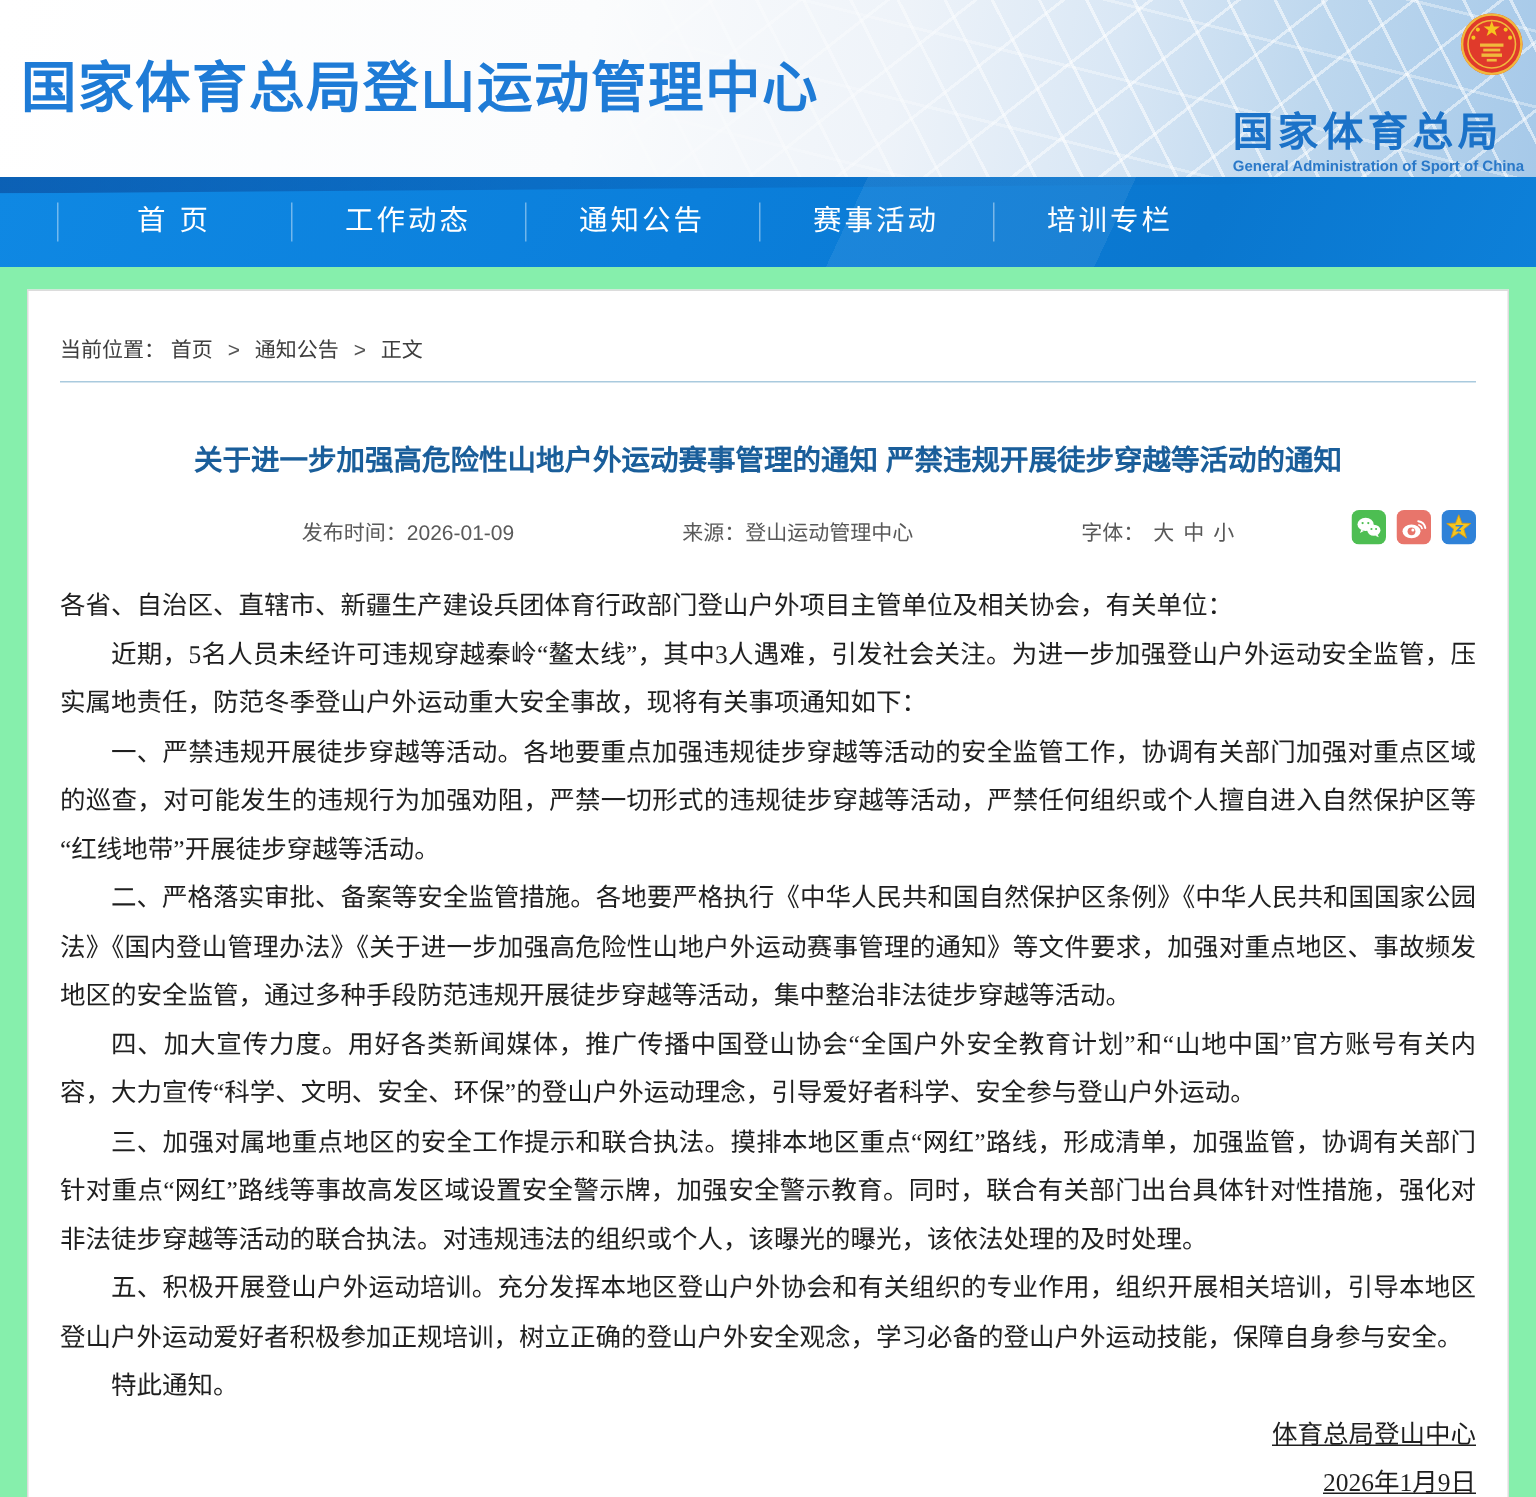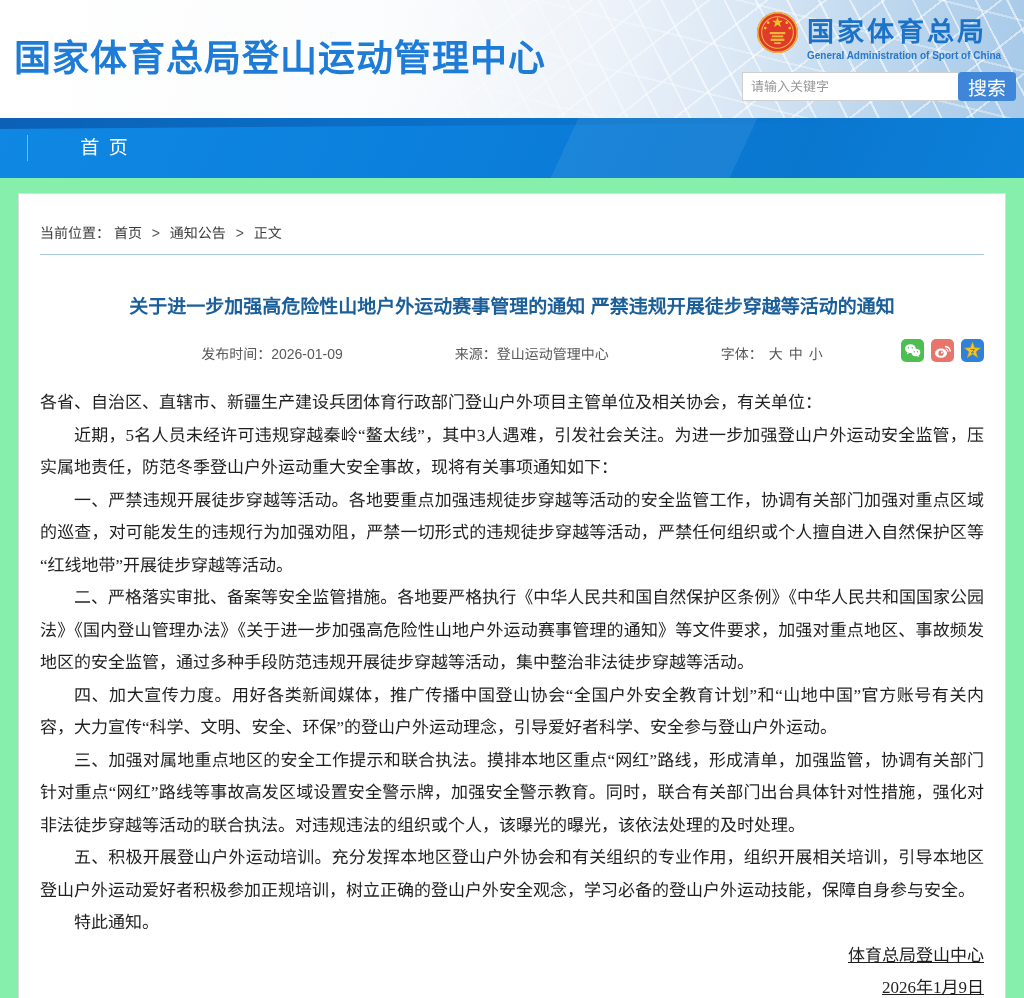--- a/index.html
+++ b/index.html
@@ -12,38 +12,38 @@
     background:linear-gradient(100deg,#ffffff 0%,#fbfcfd 38%,#eef3f9 58%,#d9e7f5 72%,#bdd7ee 85%,#a6c9e9 100%); overflow:hidden; }
   .pattern { position:absolute; inset:0; pointer-events:none;
     background:
       repeating-linear-gradient(63deg, rgba(255,255,255,0) 0 26px, rgba(255,255,255,.55) 26px 28px),
       repeating-linear-gradient(-38deg, rgba(255,255,255,0) 0 34px, rgba(255,255,255,.5) 34px 36px),
       repeating-linear-gradient(14deg, rgba(255,255,255,0) 0 47px, rgba(255,255,255,.35) 47px 49px);
     -webkit-mask-image:linear-gradient(to right, transparent 28%, #000 70%);
     mask-image:linear-gradient(to right, transparent 28%, #000 70%); }
   .site-title { position:absolute; left:14px; top:28px; font-size:37px; font-weight:bold; color:#1e7bd6; letter-spacing:1px; white-space:nowrap; }
   .header-right { position:absolute; right:8px; top:8px; width:274px; }
-  .gasc { display:flex; align-items:center; gap:8px; padding-left:14px; cursor:pointer; }
+  .gasc { display:flex; align-items:flex-end; gap:8px; padding-left:14px; cursor:pointer;flex-direction:column; }
   .gasc-text { padding-top:2px; }
   .gasc-cn { font-size:27px; font-weight:bold; color:#1b72c8; letter-spacing:3px; white-space:nowrap; }
   .gasc-en { font-size:10px; font-weight:bold; color:#2a78c8; margin-top:1px; white-space:nowrap; }
   .search { display:flex; margin-top:11px; }
   .search-input { flex:1; height:29px; border:1px solid #cfcfcf; border-right:none; background:#fff; padding:0 8px; font-size:13px; color:#333; outline:none; font-family:inherit; }
   .search-input::placeholder { color:#999; }
   .search-btn { width:58px; height:29px; border:none; background:#3f86d8; color:#fff; font-size:19px; border-radius:4px; cursor:pointer; font-family:inherit; }
 
   
   .main-nav { position:relative; height:60px; flex:0 0 auto; overflow:hidden;
     background:linear-gradient(115deg,#0f88e3 0%,#0b7fdb 45%,#0a77cf 78%,#0d80d9 100%); }
   .main-nav::before { content:""; position:absolute; left:0; top:0; width:100%; height:11px;
     background:linear-gradient(to right, rgba(9,64,143,.55), rgba(9,80,160,.22) 55%, rgba(255,255,255,0) 85%);
     clip-path:polygon(0 0,100% 0,100% 30%,0 100%); }
   .main-nav::after { content:""; position:absolute; inset:0; pointer-events:none;
     background:linear-gradient(115deg, transparent 55%, rgba(255,255,255,.07) 55%, rgba(255,255,255,.07) 72%, transparent 72%); }
-  .main-nav ul { list-style:none; display:flex; margin-left:27px; height:100%; position:relative; z-index:2;flex-direction:column; }
+  .main-nav ul { list-style:none; display:flex; margin-left:38px; height:100%; position:relative; z-index:2; }
   .main-nav li { position:relative; width:156px; text-align:center; line-height:60px; font-size:19px; color:#ffffff; letter-spacing:2px; cursor:pointer; white-space:nowrap; }
   .main-nav li::before { content:""; position:absolute; left:0; top:17px; bottom:17px; width:1px; background:rgba(255,255,255,.42); }
 
   
   .content { flex:1; margin:15px 18px 0; border:1px solid #dcdcdc; border-bottom:none; background:#fff; padding:0 21px; overflow:hidden; }
   .breadcrumb { margin-top:28px; font-size:14px; color:#3d3d3d; }
   .breadcrumb a { color:#3d3d3d; text-decoration:none; cursor:pointer; }
   .breadcrumb .sep { margin:0 6px; color:#555; }
   .crumb-line { border:none; border-top:1px solid #a9cade; margin-top:12px; }
   .article-title { margin-top:36px; text-align:center; font-size:19px; font-weight:bold; color:#1a5e9a; }

